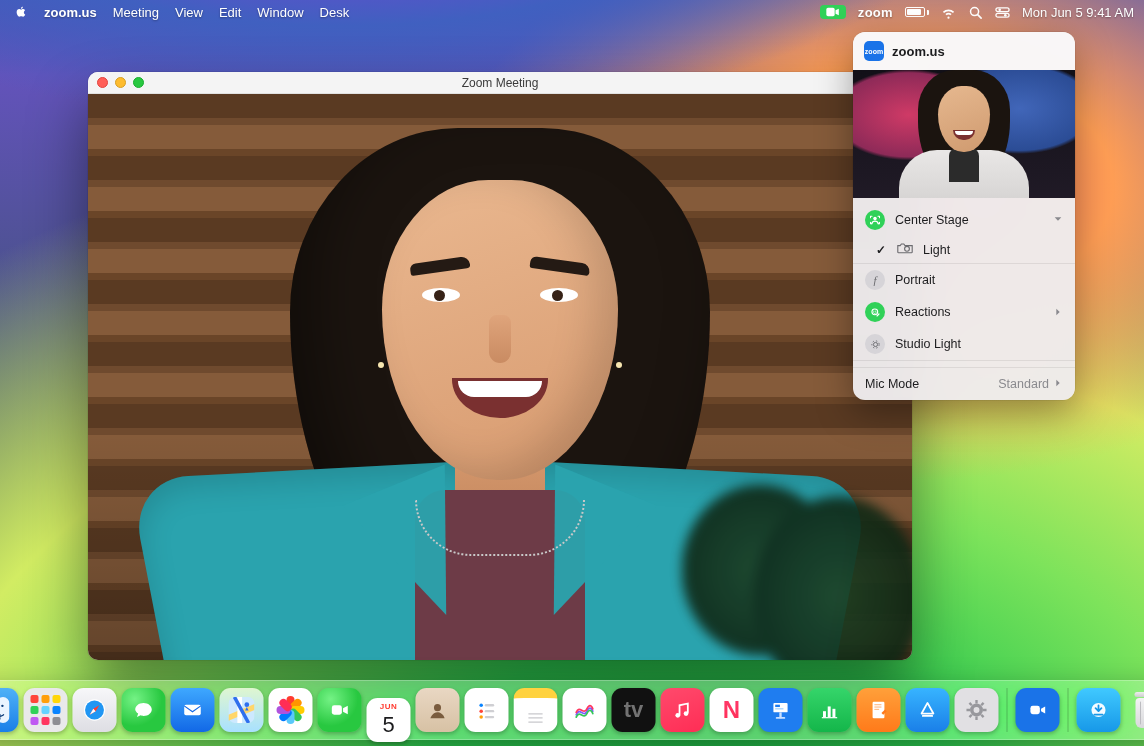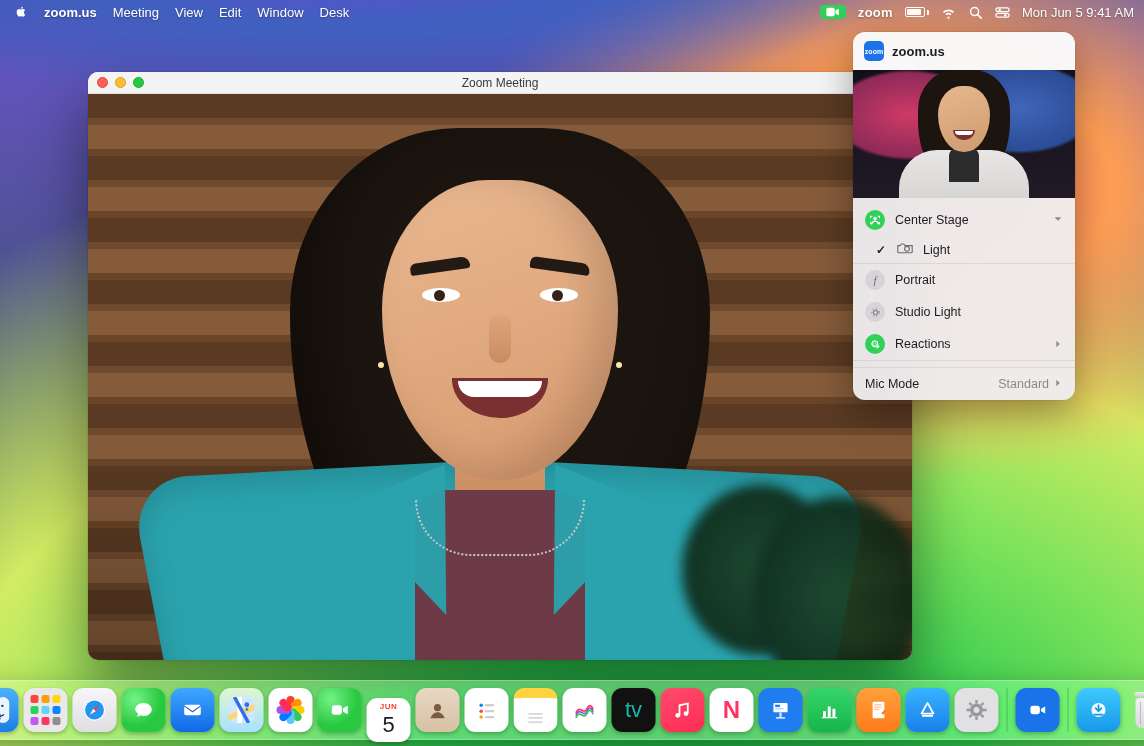--- a/index.html
+++ b/index.html
@@ -402,48 +402,48 @@
       <div class="row hover">
         <span class="icon-slot">
             <span class="badge-circle gray">
               <span>f</span>
             </span>
           </span>
         <span class="label">Portrait</span>
       </div>
       <div class="row hover">
         <span class="icon-slot">
-            <span class="badge-circle gray">
-          <svg viewBox="0 0 16 16">
-                <circle cx="8" cy="8" r="3" fill="none" stroke="#6b6b6f" stroke-width="1.4"></circle>
-                <circle cx="8" cy="8" r="5.3" fill="none" stroke="#6b6b6f" stroke-width="1.4" stroke-dasharray="2 3"></circle>
-              </svg>
-        </span>
-          </span>
-        <span class="label">Studio Light</span>
-      </div>
-      <div class="row hover">
-        <span class="icon-slot">
             <span class="badge-circle green2">
           <svg viewBox="0 0 16 16">
                 <circle cx="7" cy="7" r="4.2" fill="none" stroke="#fff" stroke-width="1.6"></circle>
                 <line x1="10.2" y2="10.2" x2="13" y1="13" stroke="#fff" stroke-width="1.8" stroke-linecap="round"></line>
                 <circle cx="5.6" cy="6" r="0.8" fill="#fff"></circle>
                 <circle cx="8.4" cy="6" r="0.8" fill="#fff"></circle>
                 <path d="M5.3 8.3c.5.8 1.3 1.2 1.7 1.2s1.2-.4 1.7-1.2" fill="none" stroke="#fff" stroke-width="1.2" stroke-linecap="round"></path>
               </svg>
         </span>
           </span>
         <span class="label">Reactions</span>
         <span class="trailing chev">
             <svg viewBox="0 0 12 12">
               <path d="M4 2l4 4-4 4z"></path>
             </svg>
           </span>
       </div>
+      <div class="row hover">
+        <span class="icon-slot">
+            <span class="badge-circle gray">
+          <svg viewBox="0 0 16 16">
+                <circle cx="8" cy="8" r="3" fill="none" stroke="#6b6b6f" stroke-width="1.4"></circle>
+                <circle cx="8" cy="8" r="5.3" fill="none" stroke="#6b6b6f" stroke-width="1.4" stroke-dasharray="2 3"></circle>
+              </svg>
+        </span>
+          </span>
+        <span class="label">Studio Light</span>
+      </div>
 
       <div class="divider"></div>
 
     </div>
 
     <div class="footer-row hover">
       <span>Mic Mode</span>
       <span class="v">
         <span>Standard</span>
         <span class="chev"><svg viewBox="0 0 12 12">
@@ -553,21 +553,21 @@
         </svg>
     </div>
     <div class="dock-item di-freeform">
       <svg viewBox="0 0 44 44">
           <path d="M8 30c6-14 12 6 18-6s10 0 10 0" fill="none" stroke="#7a5cff" stroke-width="3" stroke-linecap="round"></path>
           <path d="M8 30c6-14 12 6 18-6s10 0 10 0" fill="none" stroke="#34c759" stroke-width="3" stroke-linecap="round" transform="translate(0,4)"></path>
           <path d="M8 30c6-14 12 6 18-6s10 0 10 0" fill="none" stroke="#ff375f" stroke-width="3" stroke-linecap="round" transform="translate(0,-4)"></path>
         </svg>
     </div>
     <div class="dock-item di-tv">
-        <span class="glyph" style="color:#14b8a6;font-weight:400">tv</span>
+        <span class="glyph" style="color:#737373;font-weight:700">tv</span>
       </div>
     <div class="dock-item di-music">
       <svg viewBox="0 0 44 44">
           <path d="M17 30V14l14-3v15" fill="none" stroke="#fff" stroke-width="3" stroke-linecap="round"></path>
           <circle cx="14" cy="31" r="4" fill="#fff"></circle>
           <circle cx="28" cy="28" r="4" fill="#fff"></circle>
         </svg>
     </div>
     <div class="dock-item di-news">
         <span class="news-n">N</span>

